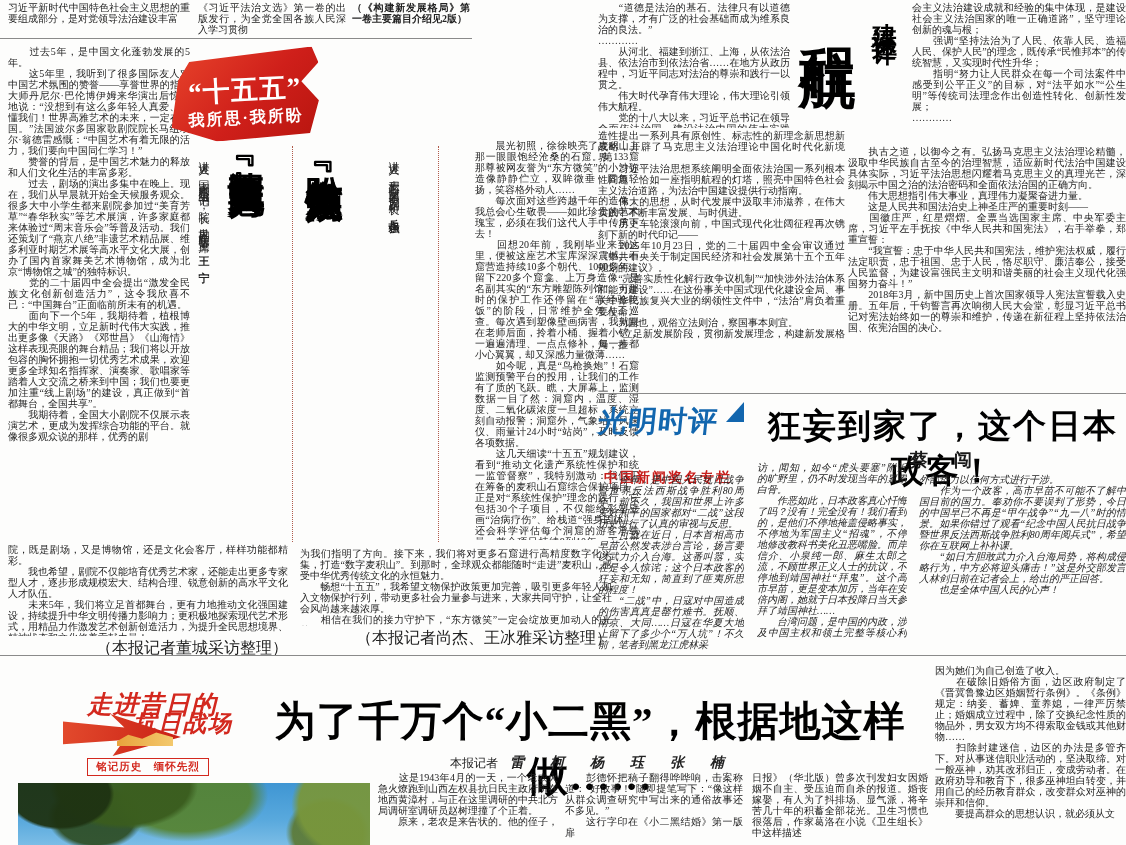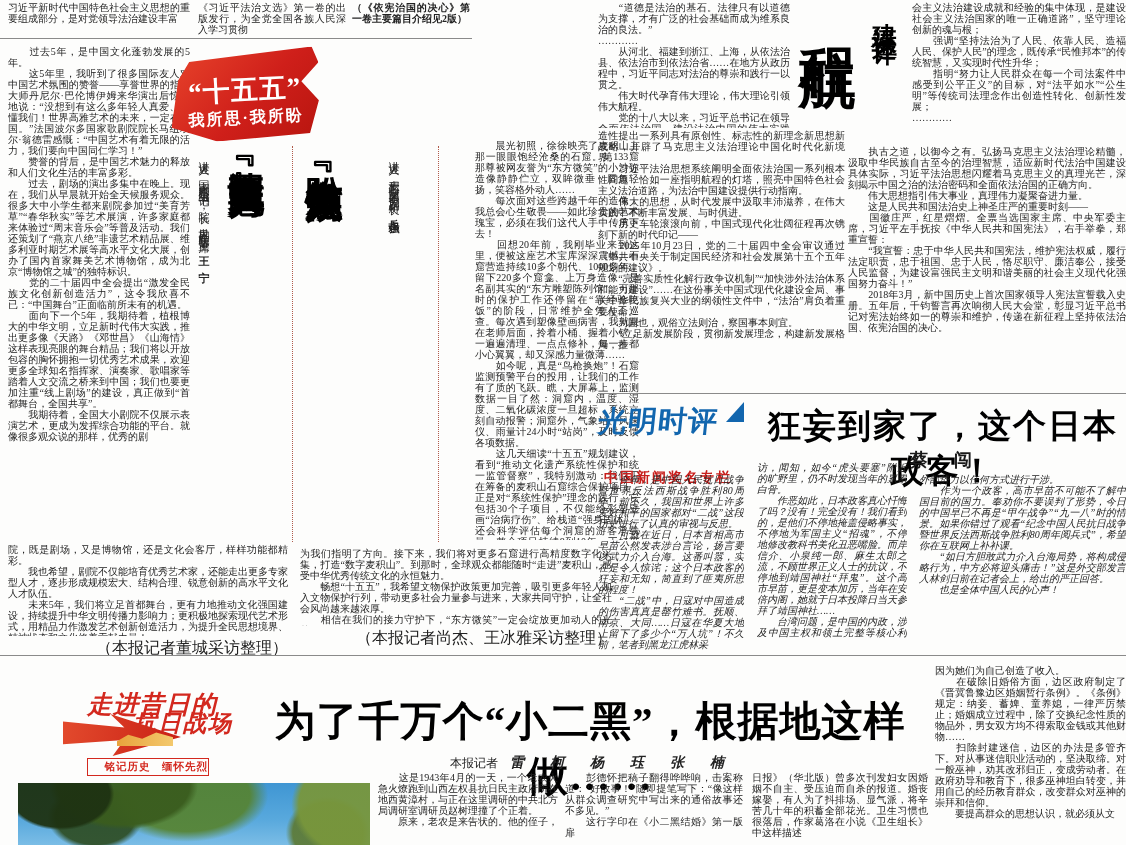--- a/index.html
+++ b/index.html
@@ -33,38 +33,38 @@
   
   .story-head{font-size:41px;font-weight:bold;color:#000;text-align:center;letter-spacing:1px;}
   .story-byline{font-size:12px;text-align:center;color:#222;}
   .story-byline .names{font-weight:bold;font-style:italic;font-size:14px;letter-spacing:6px;}
   .wz-l1{color:#d3281e;font-size:25px;font-weight:bold;font-style:italic;letter-spacing:1px;}
   .wz-l2{color:#d3281e;font-size:23px;font-weight:bold;font-style:italic;letter-spacing:2px;}
   .wz-arrow{background:linear-gradient(100deg,#e34b2d,#c81e14);
             clip-path:polygon(0 18%,52% 32%,40% 0,100% 55%,42% 100%,52% 62%,0 72%);}
   .wz-wall{background:linear-gradient(90deg,#e8a23c,#f3c96d);clip-path:polygon(0 70%,20% 30%,45% 55%,70% 15%,100% 45%,100% 100%,0 100%);}
   .wz-box{border:1.5px solid #d3281e;color:#d3281e;font-size:10.5px;font-weight:bold;
-          text-align:right;line-height:15px;letter-spacing:1px;}
+          text-align:center;line-height:15px;letter-spacing:1px;}
   .photo{background:
      radial-gradient(90px 60px at 12% 18%,rgba(30,50,18,.95) 0 55%,transparent 60%),
      radial-gradient(120px 70px at 30% 5%,rgba(58,92,30,.95) 0 55%,transparent 62%),
      radial-gradient(140px 80px at 48% 20%,rgba(86,130,44,.9) 0 45%,transparent 58%),
      radial-gradient(80px 55px at 22% 55%,rgba(44,74,30,.9) 0 50%,transparent 60%),
      radial-gradient(110px 90px at 97% 35%,rgba(120,150,60,.95) 0 55%,transparent 62%),
      radial-gradient(70px 60px at 88% 80%,rgba(92,120,48,.9) 0 50%,transparent 60%),
      linear-gradient(180deg,#3f96d3 0%,#59a9dd 60%,#7bbde6 100%);}
 </style>
 </head>
 <body>
 
 <div id="page">
 
   <div class="abs body-txt" style="left:8px;top:2px;width:182px;">习近平新时代中国特色社会主义思想的重要组成部分，是对党领导法治建设丰富</div>
   <div class="abs body-txt" style="left:198px;top:2px;width:148px;">《习近平法治文选》第一卷的出版发行，为全党全国各族人民深入学习贯彻</div>
-  <div class="abs body-txt bold" style="left:352px;top:2px;width:118px;">（《依宪治国的决心》第一卷主要篇目介绍见2版）</div>
+  <div class="abs body-txt bold" style="left:352px;top:2px;width:118px;">（《构建新发展格局》第一卷主要篇目介绍见2版）</div>
   <div class="abs rule" style="left:0;top:38px;width:472px;"></div>
 
   <div class="abs flag" style="left:170px;top:50px;width:150px;height:90px;z-index:5;">
     <div class="l1">“十五五”</div>
     <div class="l2">我所思·我所盼</div>
   </div>
 
   <div class="abs body-txt" style="left:8px;top:46px;width:182px;height:492px;overflow:hidden;">　　过去5年，是中国文化蓬勃发展的5年。
 　　这5年里，我听到了很多国际友人对中国艺术氛围的赞誉——享誉世界的指挥大师丹尼尔·巴伦博伊姆来华演出后惊喜地说：“没想到有这么多年轻人真爱、真懂我们！世界高雅艺术的未来，一定在中国。”法国波尔多国家歌剧院院长马组埃尔·翁德雷感慨：“中国艺术有着无限的活力，我们要向中国同仁学习！”
 　　赞誉的背后，是中国艺术魅力的释放和人们文化生活的丰富多彩。

